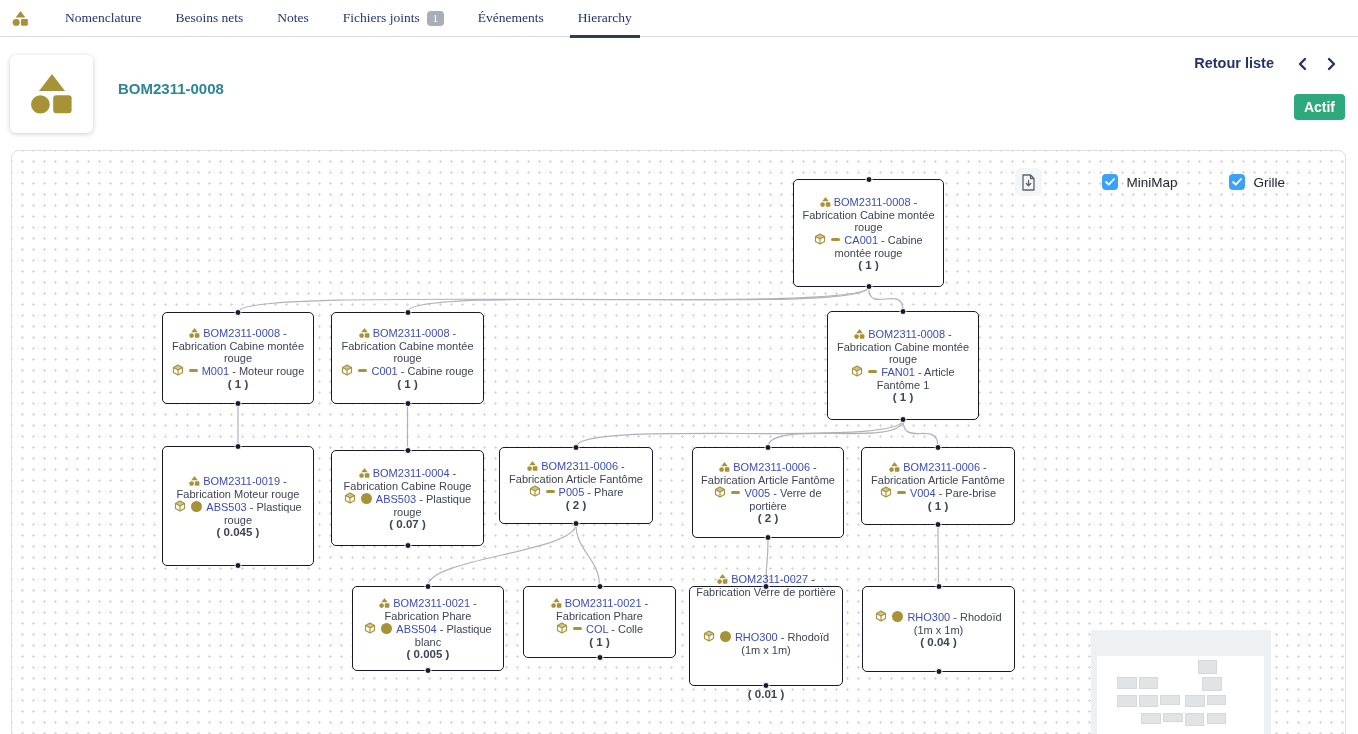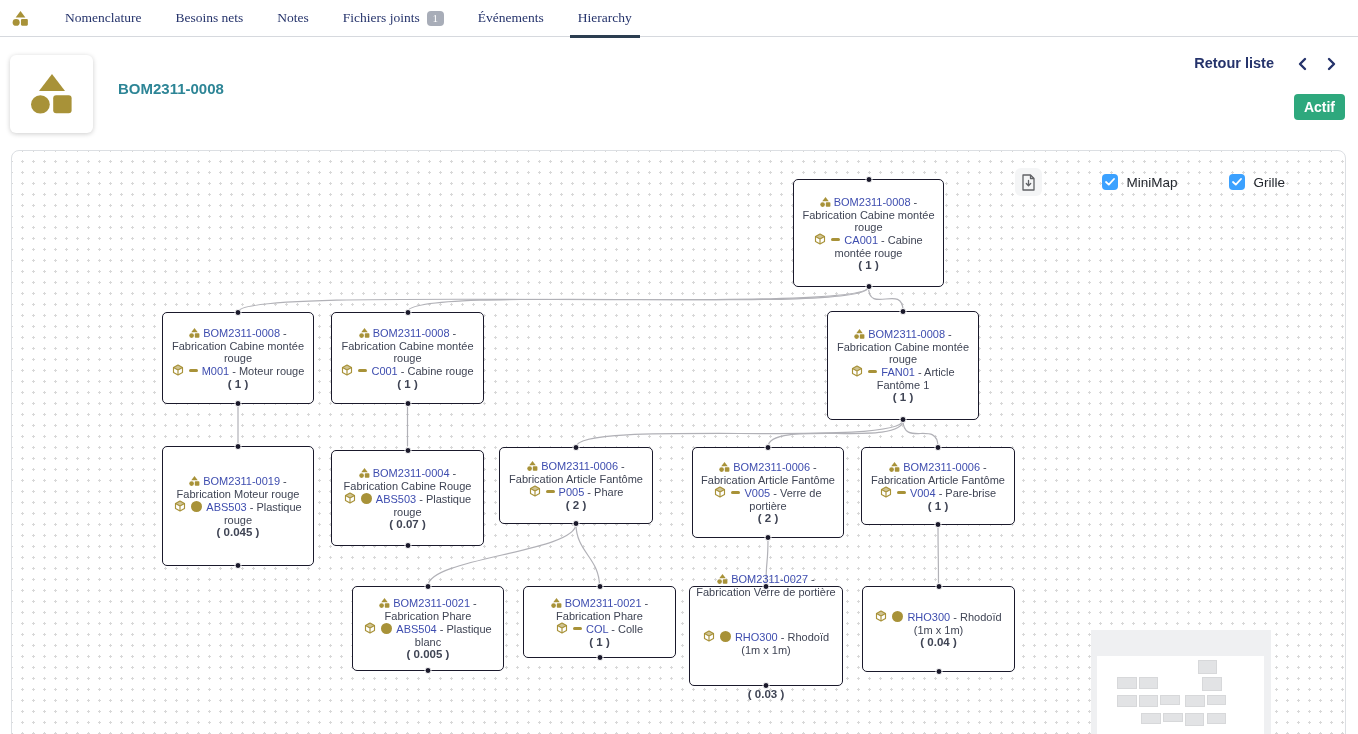--- a/index.html
+++ b/index.html
@@ -350,21 +350,21 @@
         <div><span class="ic"><svg width="11" height="10" viewBox="0 0 22 20">
               <path d="M11 0 L17.5 8.5 H4.5 Z" style="fill:var(--accent-gold)"></path>
               <ellipse cx="5.2" cy="15.2" rx="4.7" ry="4.6" style="fill:var(--accent-gold)"></ellipse>
               <rect x="11.6" y="10.6" width="9.2" height="9" rx="1.5" style="fill:var(--accent-gold)"></rect>
             </svg></span><a class="nlink" href="#">BOM2311-0027</a><span> - Fabrication Verre de portière</span></div>
         <div><span class="ic"><svg width="12" height="12" viewBox="0 0 24 24">
               <path d="M12 2 L21 7 V17 L12 22 L3 17 V7 Z" fill="none" style="stroke:var(--accent-gold)" stroke-width="2.3" stroke-linejoin="round"></path>
               <path d="M3 7 L12 12 L21 7 M12 12 V22" fill="none" style="stroke:var(--accent-gold)" stroke-width="2.3" stroke-linejoin="round"></path>
               <path d="M12 2 L21 7 L12 12 L3 7 Z" style="fill:var(--accent-gold)" opacity="0.55"></path>
             </svg></span><span class="mark-circle"></span><a class="nlink" href="#">RHO300</a><span> - Rhodoïd (1m x 1m)</span></div>
-        <div class="qty">( 0.03 )</div>
+        <div class="qty">( 0.01 )</div>
         <div class="handle t"></div>
         <div class="handle b"></div>
       </div>
       <div class="node" style="left: 850px; top: 435px; width: 153px; height: 86px;">
         <div><span class="ic"><svg width="12" height="12" viewBox="0 0 24 24">
               <path d="M12 2 L21 7 V17 L12 22 L3 17 V7 Z" fill="none" style="stroke:var(--accent-gold)" stroke-width="2.3" stroke-linejoin="round"></path>
               <path d="M3 7 L12 12 L21 7 M12 12 V22" fill="none" style="stroke:var(--accent-gold)" stroke-width="2.3" stroke-linejoin="round"></path>
               <path d="M12 2 L21 7 L12 12 L3 7 Z" style="fill:var(--accent-gold)" opacity="0.55"></path>
             </svg></span><span class="mark-circle"></span><a class="nlink" href="#">RHO300</a><span> - Rhodoïd (1m x 1m)</span></div>
         <div class="qty">( 0.04 )</div>

